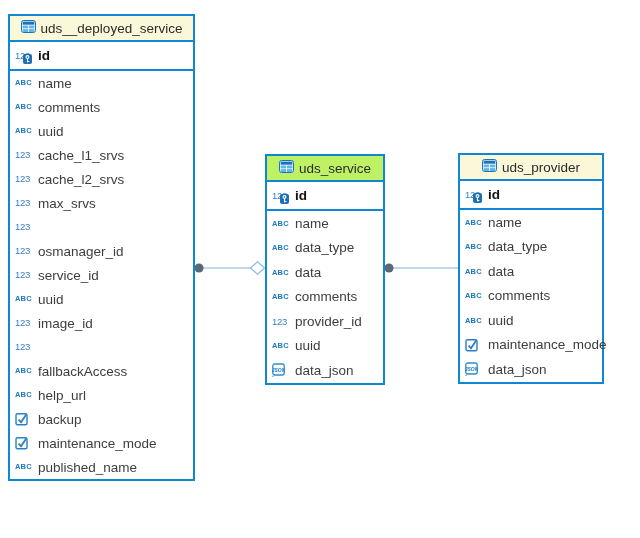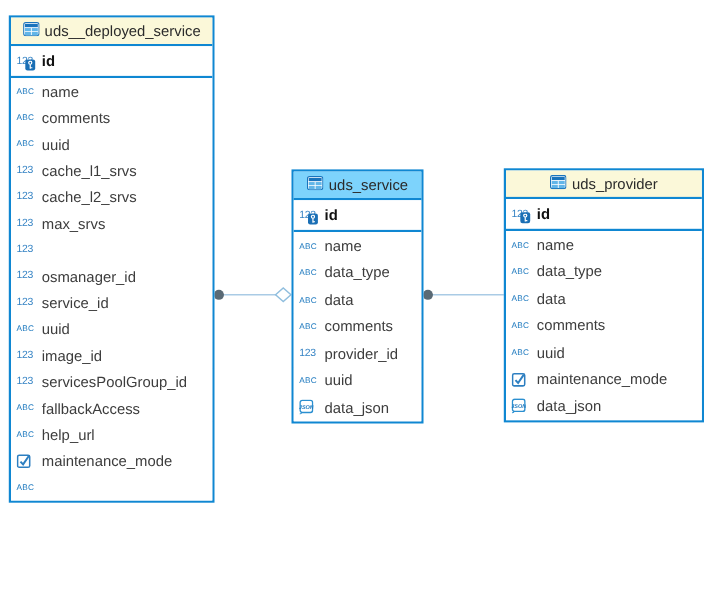--- a/index.html
+++ b/index.html
@@ -10,40 +10,40 @@
   .erd-table {
     position:absolute; box-sizing:border-box; background:#ffffff;
     border:2px solid #0f87d2;
   }
   .erd-table .hdr {
     height:24px; display:flex; align-items:center; justify-content:center;
     gap:5px; border-bottom:2px solid #0f87d2; font-size:13.5px; color:#2b2b2b;
     white-space:nowrap;
   }
   .hdr-yellow { background:#fbf8d9; }
-  .hdr-orange { background:#7dd3fc; }
+  .hdr-orange { background:#bef264; }
   .rows { display:block; }
   .row {
     height:24px; display:flex; align-items:center; gap:5px; padding-left:5px;
     font-size:13.5px; color:#3d3d3d; white-space:nowrap; background:#fff;
   }
   .t2 .row, .t3 .row { height:24.5px; }
   .row.pk {
     height:27px; border-bottom:2px solid #0f87d2; font-weight:bold; color:#111;
   }
   .icn {
     width:18px; min-width:18px; display:flex; align-items:center;
     justify-content:flex-start; position:relative;
   }
   .dt-num {
     color:#3583c4; font-size:9.5px; font-weight:400; letter-spacing:-0.3px;
     line-height:1;
   }
   .dt-abc {
-    color:#1c78be; font-size:7.5px; font-weight:400; letter-spacing:0.2px;
+    color:#1c78be; font-size:7.5px; font-weight:700; letter-spacing:0.2px;
     line-height:1;
   }
   .key-badge {
     position:absolute; right:1px; bottom:-4px; width:9px; height:10px;
     background:#1a6fb5; border-radius:2px; display:flex; align-items:center;
     justify-content:center;
   }
   .connectors { position:absolute; left:0; top:0; pointer-events:none; }
 </style>
 </head>
@@ -153,47 +153,56 @@
         <div class="row">
           <span class="icn">
             <span class="dt-num">123</span>
           </span>
           <span class="label">image_id</span>
         </div>
         <div class="row">
           <span class="icn">
             <span class="dt-num">123</span>
           </span>
-          <span class="label">servicesPoolGroup_id</span>
         </div>
         <div class="row">
           <span class="icn">
             <span class="dt-abc">ABC</span>
           </span>
           <span class="label">fallbackAccess</span>
         </div>
         <div class="row">
           <span class="icn">
             <span class="dt-abc">ABC</span>
           </span>
           <span class="label">help_url</span>
         </div>
         <div class="row">
           <span class="icn">
             <svg width="14" height="14" viewBox="0 0 14 14">
               <rect x="1" y="1.8" width="11" height="11" rx="1.5" fill="#fff" stroke="#2d7fc1" stroke-width="1.4"></rect>
               <path d="M3.6,7.6 L6,10.2 L11.2,2.6" fill="none" stroke="#2d7fc1" stroke-width="1.8"></path>
             </svg>
           </span>
+          <span class="label">backup</span>
+        </div>
+        <div class="row">
+          <span class="icn">
+            <svg width="14" height="14" viewBox="0 0 14 14">
+              <rect x="1" y="1.8" width="11" height="11" rx="1.5" fill="#fff" stroke="#2d7fc1" stroke-width="1.4"></rect>
+              <path d="M3.6,7.6 L6,10.2 L11.2,2.6" fill="none" stroke="#2d7fc1" stroke-width="1.8"></path>
+            </svg>
+          </span>
           <span class="label">maintenance_mode</span>
         </div>
         <div class="row">
           <span class="icn">
             <span class="dt-abc">ABC</span>
           </span>
+          <span class="label">published_name</span>
         </div>
       </div>
   </div>
 
   <div class="erd-table t2" style="left:265px; top:154px; width:120px;">
     <div class="hdr hdr-orange">
       <span class="hdr-icn">
         <svg width="15" height="13" viewBox="0 0 15 13">
             <rect x="0.5" y="0.5" width="14" height="12" rx="2" fill="#fff" stroke="#1a74bc" stroke-width="1"></rect>
             <rect x="1.6" y="1.6" width="11.8" height="3.1" fill="#1a74bc"></rect>
@@ -261,21 +270,21 @@
               <rect x="0.8" y="1" width="11.4" height="11" rx="2" fill="#fff" stroke="#2b8fd0" stroke-width="1.3"></rect>
               <path d="M2.6,12 q-1,1.3 -2.2,1.4" stroke="#2b8fd0" stroke-width="1" fill="none"></path>
               <text x="6.5" y="8.6" text-anchor="middle" font-size="5" font-style="italic" font-weight="bold" fill="#1c78be" font-family="Liberation Sans, sans-serif">JSON</text>
             </svg>
           </span>
           <span class="label">data_json</span>
         </div>
       </div>
   </div>
 
-  <div class="erd-table t3" style="left:458px; top:153px; width:182px;">
+  <div class="erd-table t3" style="left:458px; top:153px; width:146px;">
     <div class="hdr hdr-yellow">
       <span class="hdr-icn">
         <svg width="15" height="13" viewBox="0 0 15 13">
             <rect x="0.5" y="0.5" width="14" height="12" rx="2" fill="#fff" stroke="#1a74bc" stroke-width="1"></rect>
             <rect x="1.6" y="1.6" width="11.8" height="3.1" fill="#1a74bc"></rect>
             <rect x="1.6" y="5.5" width="5.5" height="2.9" fill="#62b6e8"></rect>
             <rect x="7.9" y="5.5" width="5.5" height="2.9" fill="#62b6e8"></rect>
             <rect x="1.6" y="9.1" width="5.5" height="2.9" fill="#62b6e8"></rect>
             <rect x="7.9" y="9.1" width="5.5" height="2.9" fill="#62b6e8"></rect>
           </svg>

